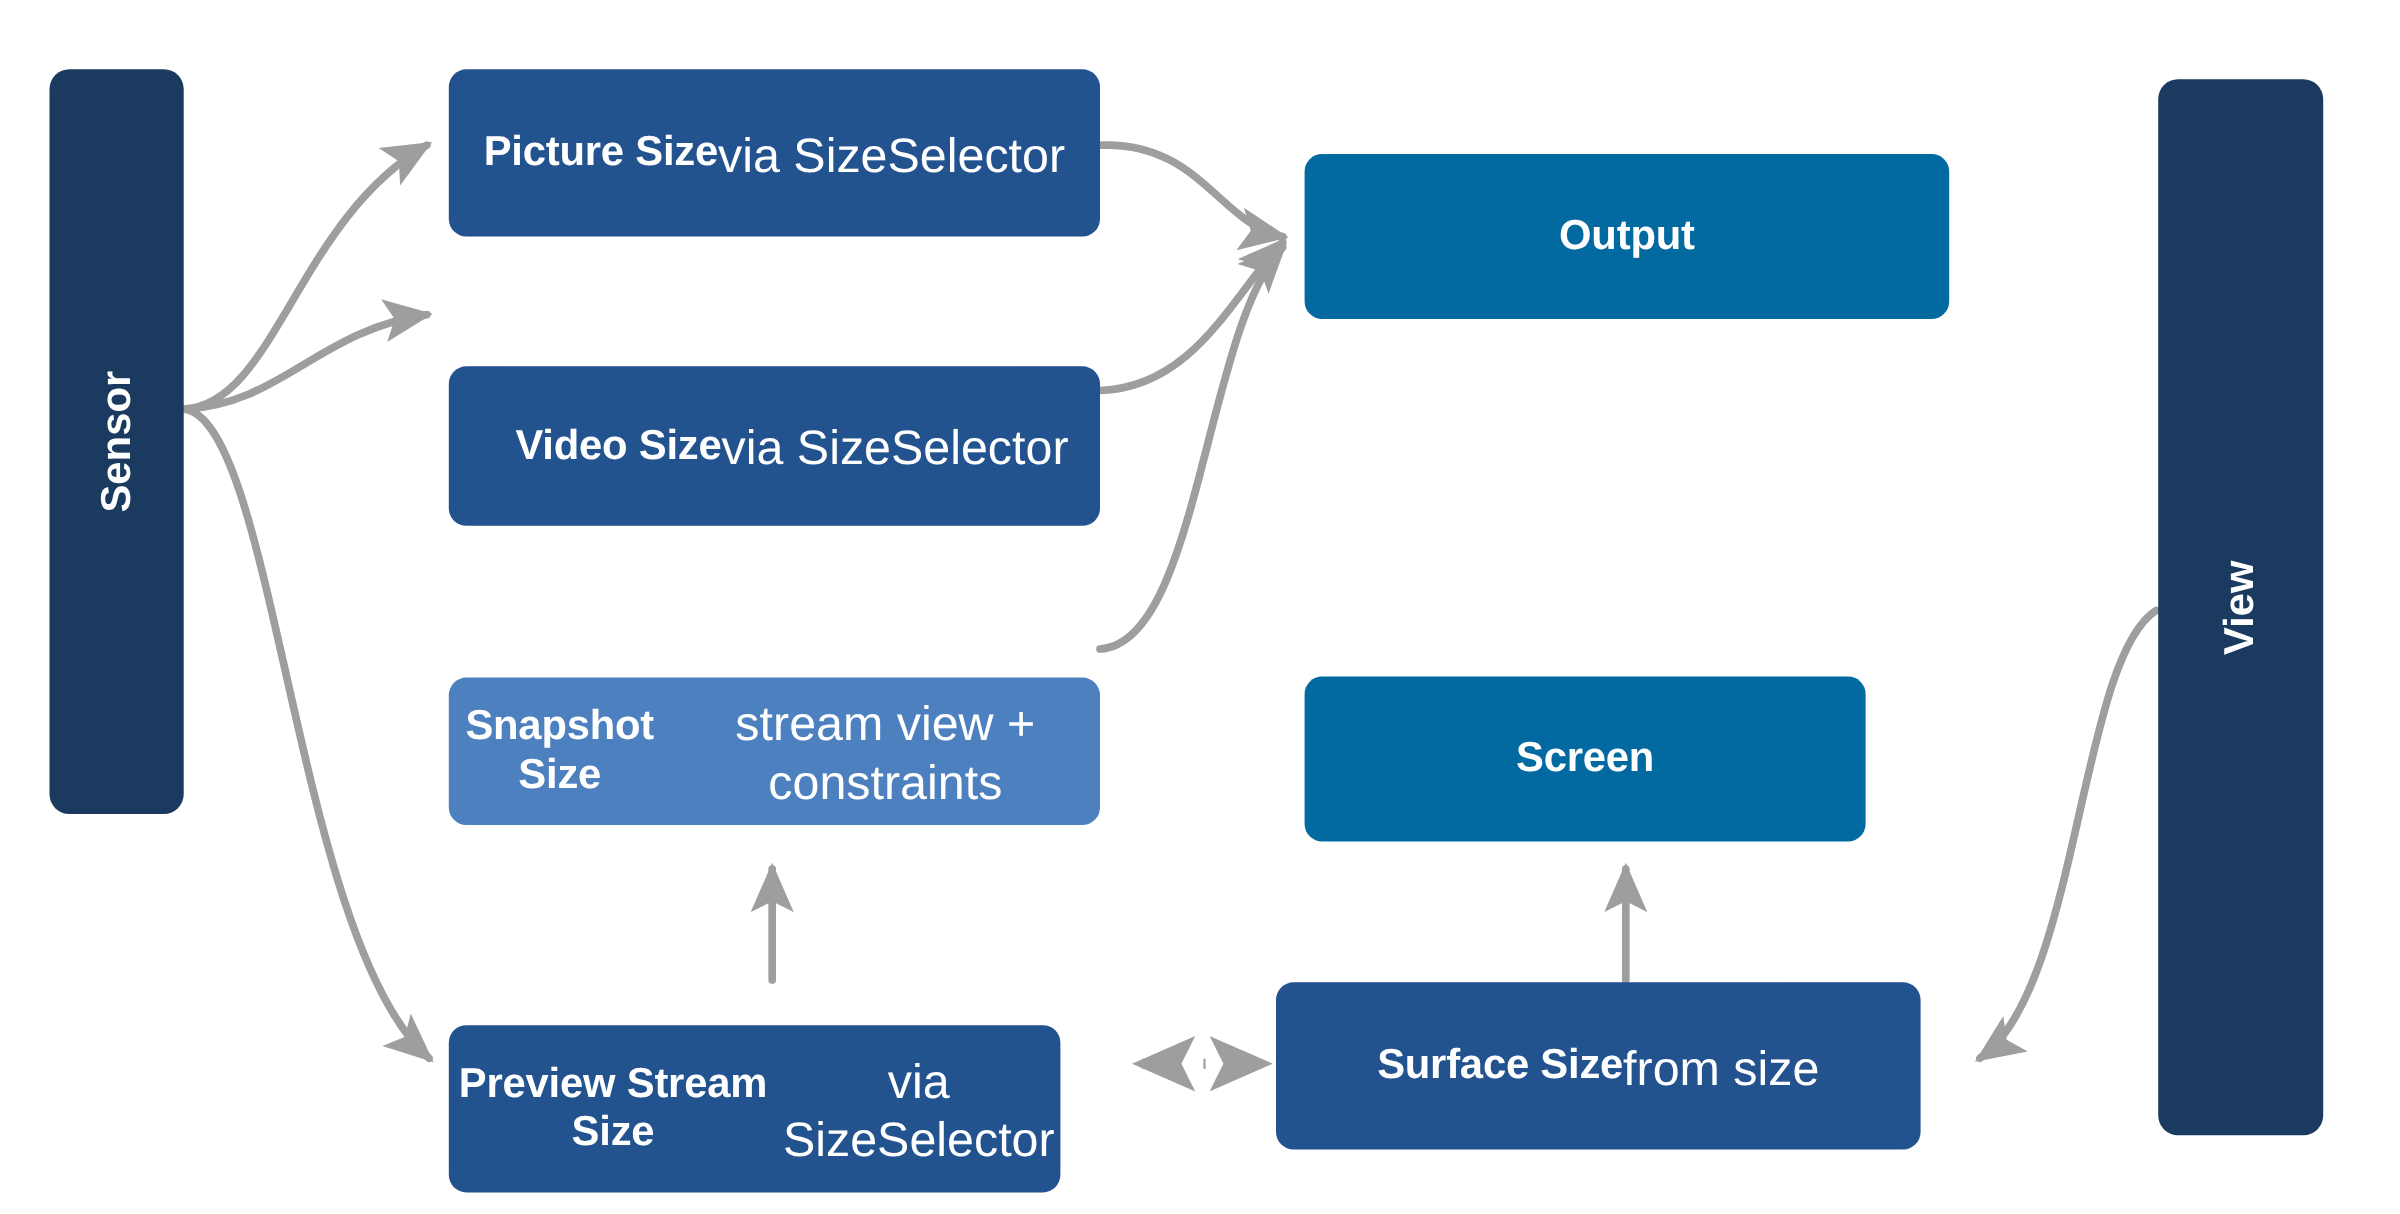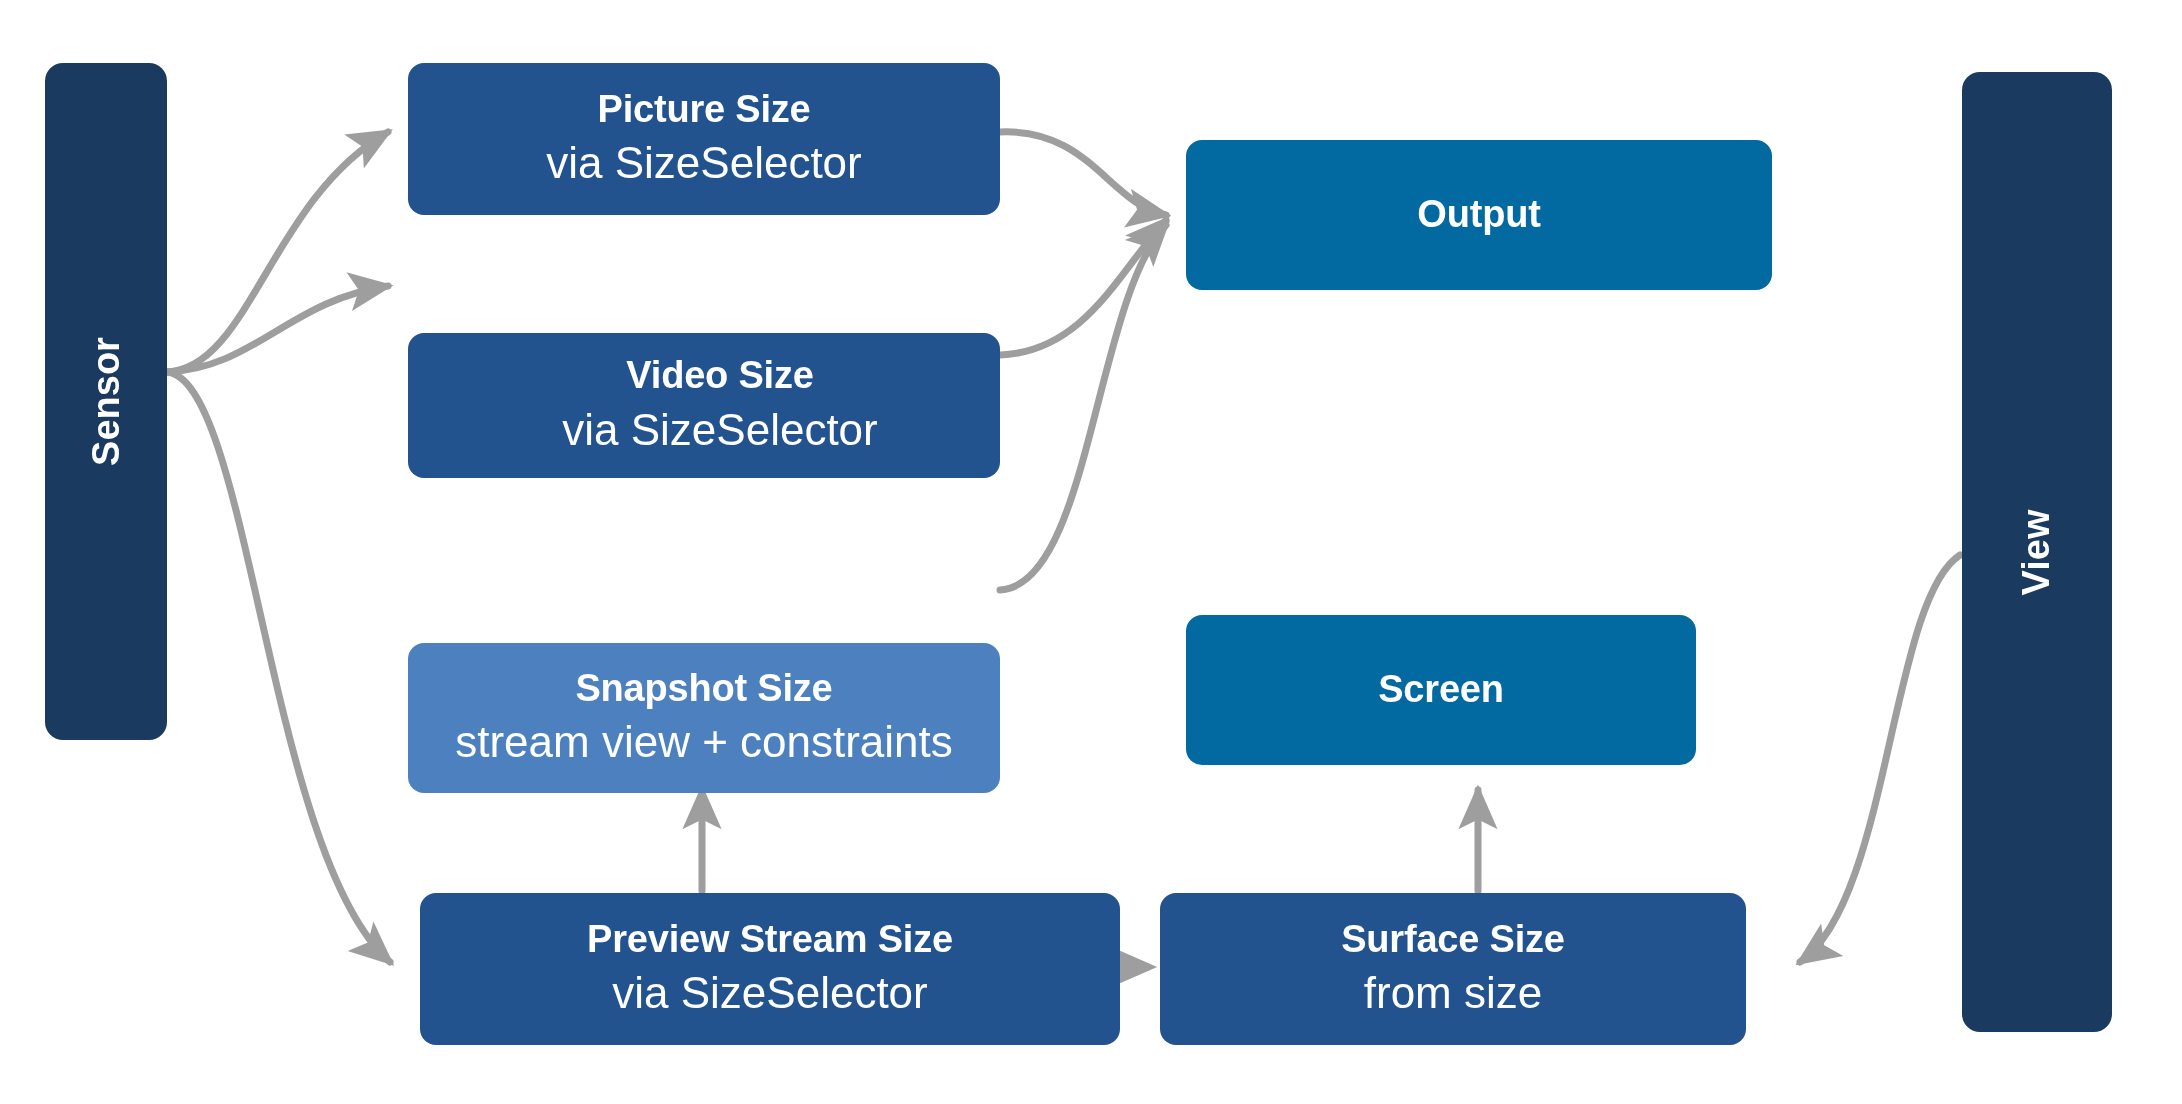--- a/index.html
+++ b/index.html
@@ -22,21 +22,21 @@
     left: 0;
     top: 0;
     width: 2182px;
     height: 1104px;
     pointer-events: none;
   }
   .node {
     position: absolute;
     box-sizing: border-box;
     display: flex;
-    flex-direction: column;
+    flex-direction: row;
     align-items: center;
     justify-content: center;
     color: #ffffff;
     text-align: center;
     border-radius: 16px;
     z-index: 2;
   }
   .node .title {
     font-weight: bold;
     font-size: 38px;
@@ -69,22 +69,22 @@
   
   .c-deepblue { background: #23538f; }
   .c-lightblue { background: #4d80bf; }
   .c-red { background: #0369a1; }
   
   #lane-sensor { left: 45px;   top: 63px;  width: 122px; height: 677px; }
   #lane-view   { left: 1962px; top: 72px;  width: 150px; height: 960px; }
 
   #node-picture  { left: 408px;  top: 63px;  width: 592px; height: 152px; }
   #node-video    { left: 408px;  top: 333px; width: 592px; height: 145px; padding-left: 32px; }
-  #node-snapshot { left: 408px;  top: 643px; width: 592px; height: 150px; }
-  #node-preview  { left: 408px;  top: 893px; width: 700px; height: 152px; margin-left: 12px; }
+  #node-snapshot { left: 408px;  top: 616px; width: 592px; height: 134px; }
+  #node-preview  { left: 408px;  top: 932px; width: 556px; height: 152px; }
 
   #node-output   { left: 1186px; top: 140px; width: 586px; height: 150px; }
   #node-screen   { left: 1186px; top: 615px; width: 510px; height: 150px; }
   #node-surface  { left: 1160px; top: 893px; width: 586px; height: 152px; }
 </style>
 </head>
 <body>
 
 <div id="canvas">
 

